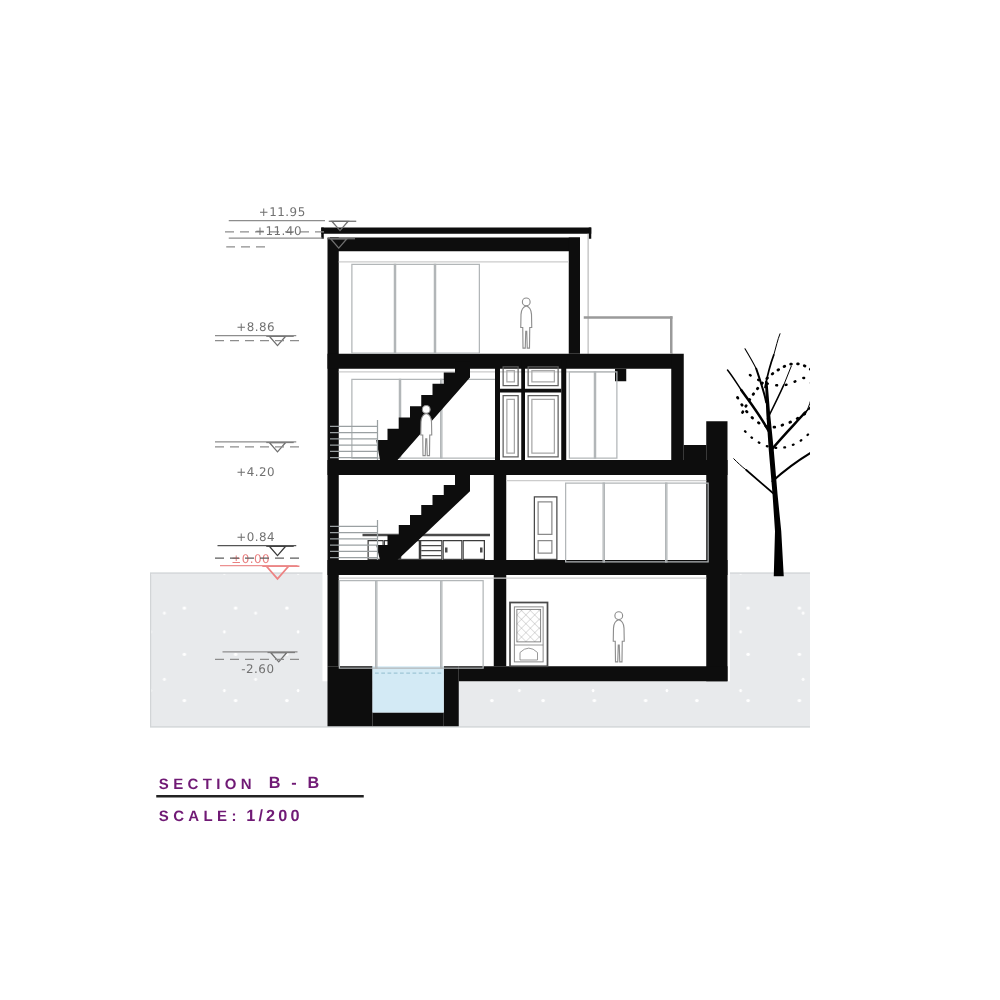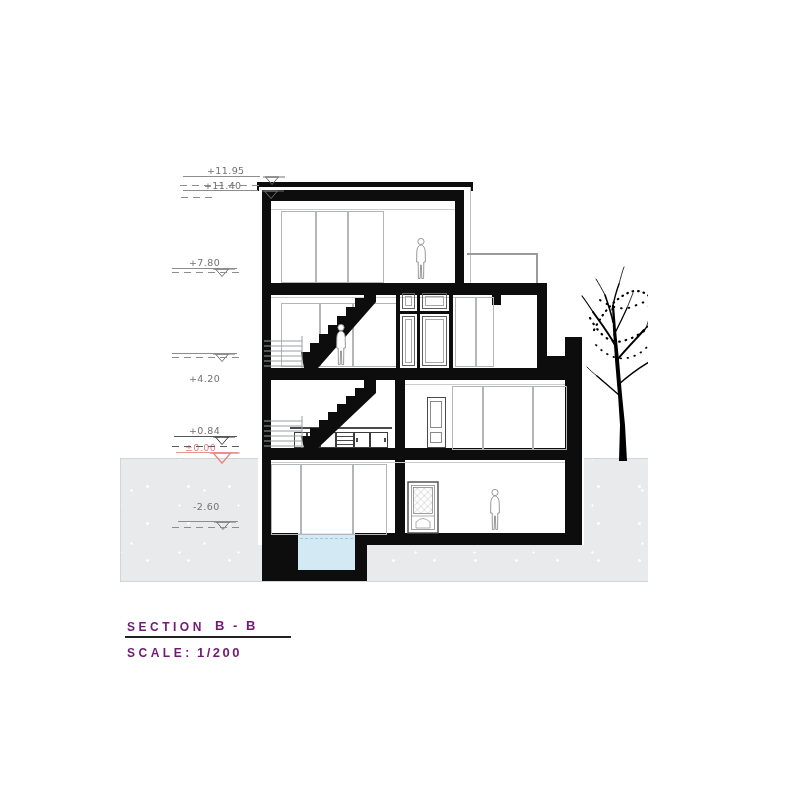--- a/index.html
+++ b/index.html
@@ -221,36 +221,36 @@
   </svg>
 
   <span class="lvltxt" style="left:207px;top:166px;">+11.95</span>
   <div class="solidline" style="left:183px;top:176px;width:77px;"></div>
   <div class="dashline" style="left:180px;top:185px;width:80px;"></div>
 
   <span class="lvltxt" style="left:204px;top:181px;">+11.40</span>
   <div class="solidline" style="left:183px;top:190px;width:75px;"></div>
   <div class="dashline" style="left:181px;top:197px;width:34px;"></div>
 
-  <span class="lvltxt" style="left:189px;top:258px;">+7.80</span>
+  <span class="lvltxt" style="left:189px;top:258px;">+8.86</span>
   <div class="solidline" style="left:172px;top:268px;width:65px;"></div>
   <div class="dashline" style="left:172px;top:272px;width:72px;"></div>
 
   <span class="lvltxt" style="left:189px;top:343px;margin-top:31px;">+4.20</span>
   <div class="solidline" style="left:172px;top:353px;width:65px;"></div>
   <div class="dashline" style="left:172px;top:357px;width:72px;"></div>
 
   <span class="lvltxt" style="left:189px;top:426px;">+0.84</span>
   <div class="solidline" style="left:174px;top:436px;width:63px;background:#555;"></div>
 
   <span class="lvltxt red" style="left:185px;top:443px;">±0.00</span>
   <div class="dashline dark" style="left:172px;top:446px;width:72px;"></div>
   <div class="solidline red" style="left:176px;top:452px;width:62px;"></div>
 
-  <span class="lvltxt" style="left:193px;top:502px;">-2.60</span>
+  <span class="lvltxt" style="left:193px;top:531px;">-2.60</span>
   <div class="solidline" style="left:178px;top:521px;width:60px;"></div>
   <div class="dashline" style="left:172px;top:527px;width:72px;"></div>
 
   <span class="tb small" style="left:127px;top:620px;">SECTION</span>
   <span class="tb big" style="left:215px;top:618px;">B - B</span>
   <div class="tbline" style="left:125px;top:636px;width:166px;height:2px;"></div>
   <span class="tb small" style="left:127px;top:646px;">SCALE:</span>
   <span class="tb big" style="left:197px;top:645px;">1/200</span>
 
 </div>

